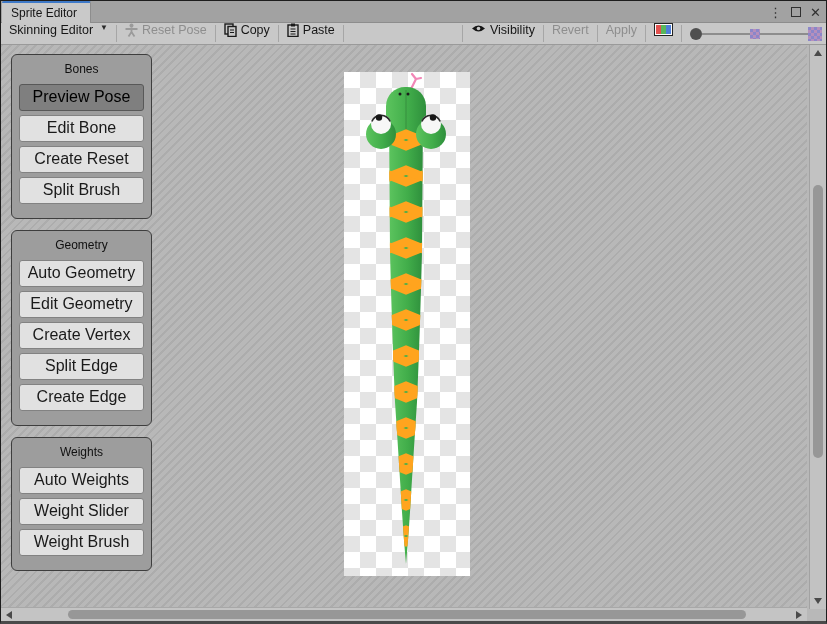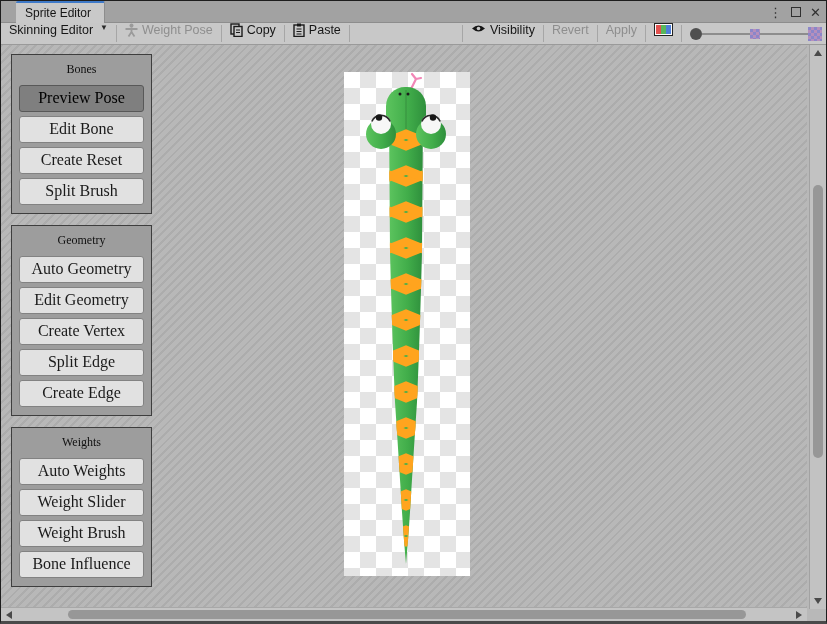--- a/index.html
+++ b/index.html
@@ -8,21 +8,21 @@
 
   .window {
     position:relative; width:827px; height:624px;
     background:#b8b8b8; border:1px solid #1d1d1d; border-bottom:3px solid #4a4a4a;
     overflow:hidden;
   }
 
   
   .tabbar { position:relative; height:22px; background:#a2a2a2; border-bottom:1px solid #8d8d8d; display:flex; }
   .tab {
-    margin-left:15px; width:89px; height:22px; background:#c9c9c9;
+    margin-left:1px; width:89px; height:22px; background:#c9c9c9;
     border-top:2px solid var(--accent-blue); border-right:1px solid #8d8d8d;
     display:flex; align-items:center; padding-left:9px;
     font-size:12px; color:#141414; border-radius:2px 2px 0 0;
   }
   .win-controls { position:absolute; right:5px; top:0; height:22px; display:flex; align-items:center; gap:9px; }
   .win-btn { color:#303030; font-size:13px; line-height:1; cursor:default; }
   .maximize-box { width:10px; height:10px; border:1.5px solid #303030; display:inline-block; }
 
   
   .toolbar {
@@ -52,23 +52,22 @@
   .viewport {
     position:absolute; left:0; top:44px; width:806px; height:564px;
     background-color:#b8b8b8;
     background-image:repeating-linear-gradient(135deg, rgba(70,70,70,0.10) 0 2px, transparent 2px 6px);
     overflow:hidden;
   }
 
   
   .panel-stack { position:absolute; left:10px; top:9px; width:141px; display:flex; flex-direction:column; gap:11px; }
   .panel {
-    background:#9d9d9d; border:1px solid #3e3e3e; border-radius:0;
-    padding:4px 7px 8px;
-    font-family:Liberation Serif, serif;
+    background:#9d9d9d; border:1px solid #3e3e3e; border-radius:6px;
+    padding:4px 7px 14px;
   }
   .panel-title { text-align:center; font-size:12px; color:#101010; padding:3px 0 4px; }
   .panel-btn {
     display:block; width:100%; margin-top:4px; padding:3px 0 4px;
     background:#e1e1e1; border:1px solid #828282; border-radius:3px;
     font-size:16px; color:#1a1a1a; text-align:center; font-family:inherit;
   }
   .panel-btn.active { background:var(--selected-button); border-color:#585858; color:#000; }
 
   
@@ -120,21 +119,21 @@
     <div class="tool">
       <span>Skinning Editor</span>
       <span class="dd-arrow">▼</span>
     </div>
     <div class="vsep"></div>
     <div class="tool disabled">
       <svg width="13" height="14" viewBox="0 0 13 14">
         <circle cx="6.5" cy="2.5" r="2" fill="#9a9a9a"></circle>
         <path d="M0.5 6 H12.5 M6.5 4.5 V9 M6.5 9 L3.5 13.5 M6.5 9 L9.5 13.5" stroke="#9a9a9a" stroke-width="1.8" fill="none"></path>
       </svg>
-      <span>Weight Pose</span>
+      <span>Reset Pose</span>
     </div>
     <div class="vsep"></div>
     <div class="tool">
       <svg width="13" height="14" viewBox="0 0 13 14">
         <rect x="1" y="1" width="8" height="10" fill="none" stroke="#1a1a1a" stroke-width="1.4"></rect>
         <rect x="4" y="3.5" width="8" height="10" fill="#c8c8c8" stroke="#1a1a1a" stroke-width="1.4"></rect>
         <path d="M6 7 H10 M6 9.5 H10" stroke="#1a1a1a" stroke-width="1.2"></path>
       </svg>
       <span>Copy</span>
     </div>
@@ -201,21 +200,20 @@
           <button class="panel-btn">Edit Geometry</button>
           <button class="panel-btn">Create Vertex</button>
           <button class="panel-btn">Split Edge</button>
           <button class="panel-btn">Create Edge</button>
         </div>
         <div class="panel">
           <div class="panel-title">Weights</div>
           <button class="panel-btn">Auto Weights</button>
           <button class="panel-btn">Weight Slider</button>
           <button class="panel-btn">Weight Brush</button>
-          <button class="panel-btn">Bone Influence</button>
         </div>
       </div>
 
     <div class="canvas">
       <svg width="126" height="504" viewBox="0 0 126 504">
         <defs>
           <linearGradient id="bodyGrad" x1="0" y1="0" x2="1" y2="0">
             <stop offset="0" stop-color="var(--body-green-light)"></stop>
             <stop offset="0.55" stop-color="var(--body-green)"></stop>
             <stop offset="1" stop-color="var(--body-green-dark)"></stop>

